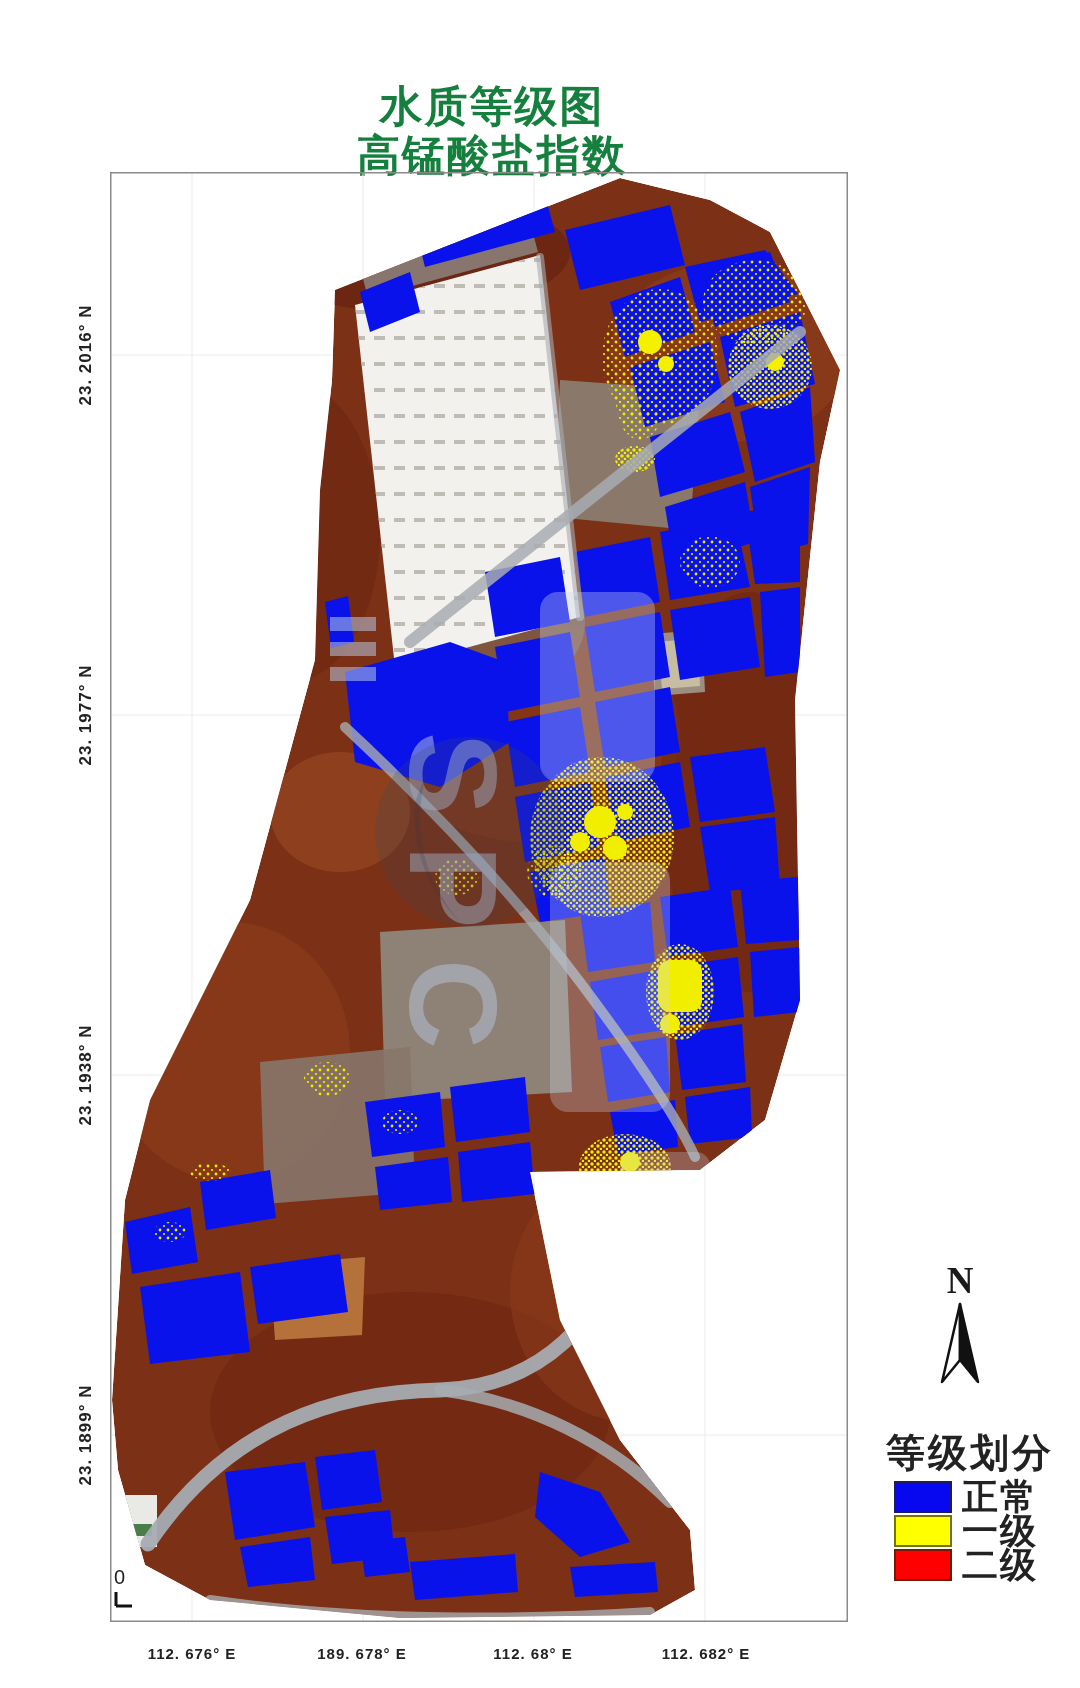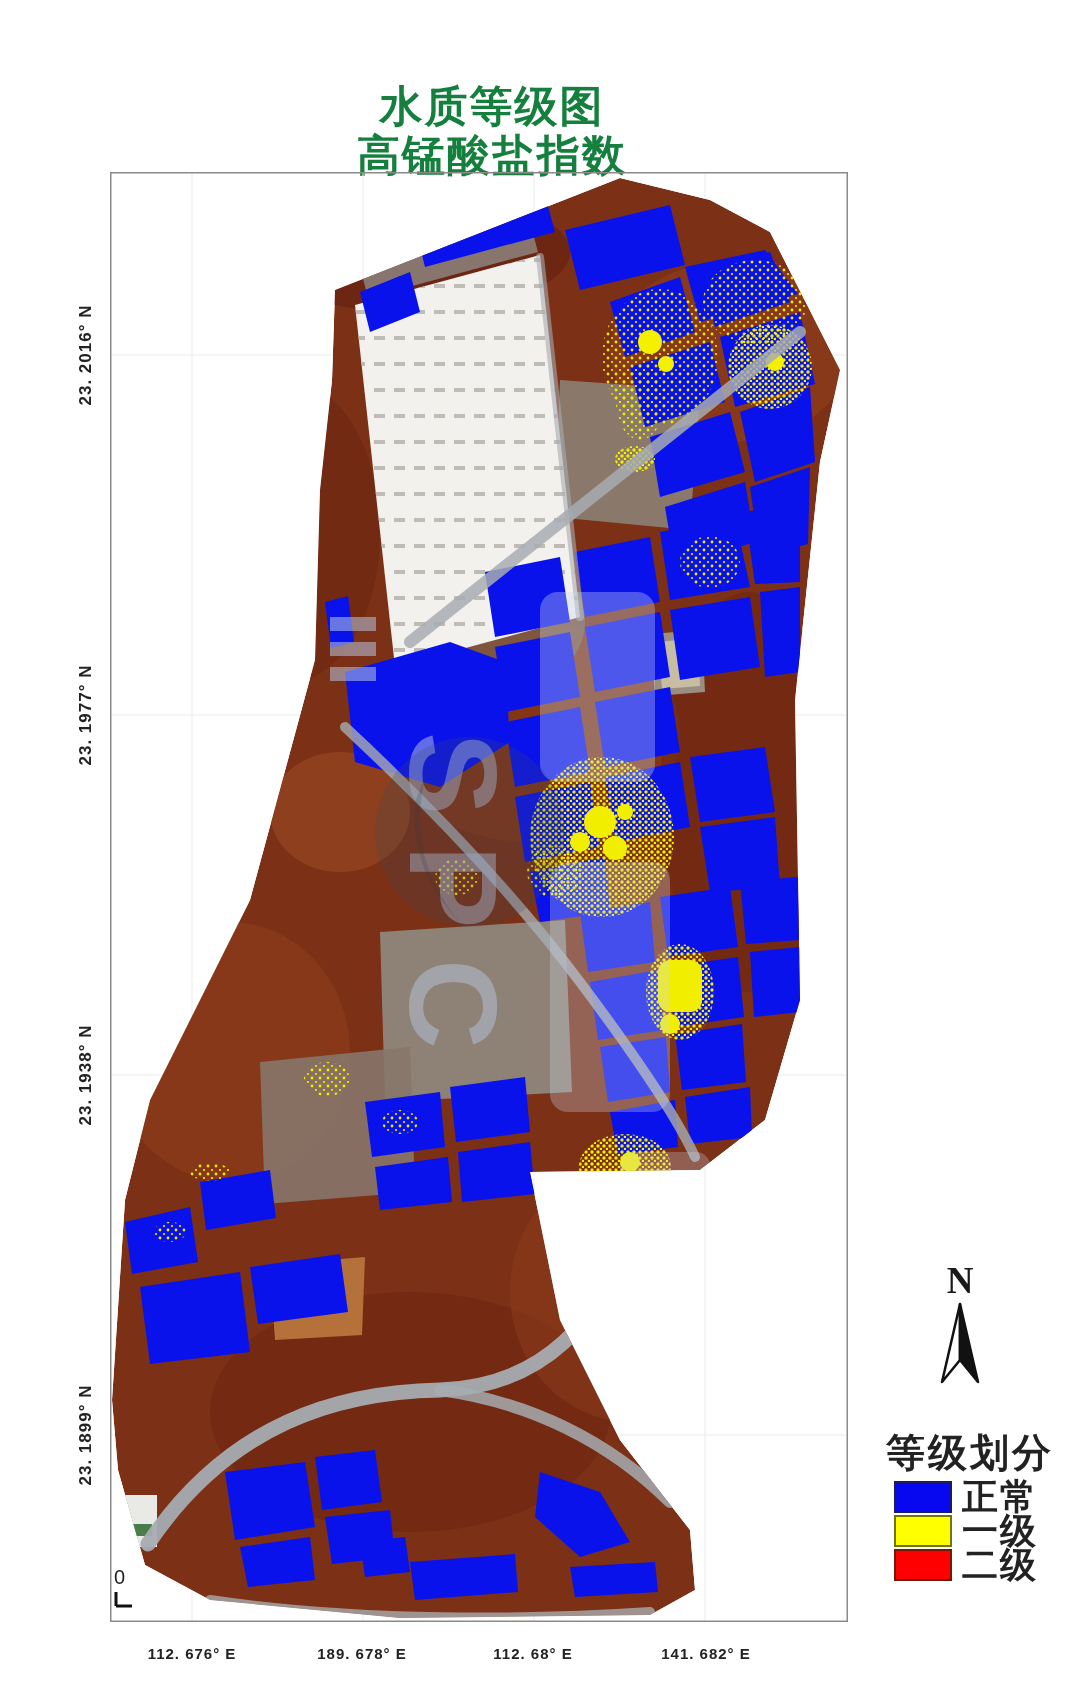--- a/index.html
+++ b/index.html
@@ -59,21 +59,21 @@
 </div>
 
 <div class="lat-label" style="left:86px;top:355px">23. 2016° N</div>
 <div class="lat-label" style="left:86px;top:715px">23. 1977° N</div>
 <div class="lat-label" style="left:86px;top:1075px">23. 1938° N</div>
 <div class="lat-label" style="left:86px;top:1435px">23. 1899° N</div>
 
 <div class="lon-label" style="left:192px;top:1645px">112. 676° E</div>
 <div class="lon-label" style="left:362px;top:1645px">189. 678° E</div>
 <div class="lon-label" style="left:533px;top:1645px">112. 68° E</div>
-<div class="lon-label" style="left:706px;top:1645px">141. 682° E</div>
+<div class="lon-label" style="left:706px;top:1645px">112. 682° E</div>
 
 <div class="map-frame">
 <svg width="738" height="1450" viewBox="0 0 738 1450" xmlns="http://www.w3.org/2000/svg">
   <defs>
     <pattern id="spk" width="8" height="8" patternUnits="userSpaceOnUse">
       <circle cx="2" cy="2" r="1.4" fill="#F2EE00"></circle>
       <circle cx="6" cy="6" r="1.1" fill="#F2EE00"></circle>
     </pattern>
     <pattern id="spkD" width="6" height="6" patternUnits="userSpaceOnUse">
       <circle cx="2" cy="2" r="1.7" fill="#F2EE00"></circle>

